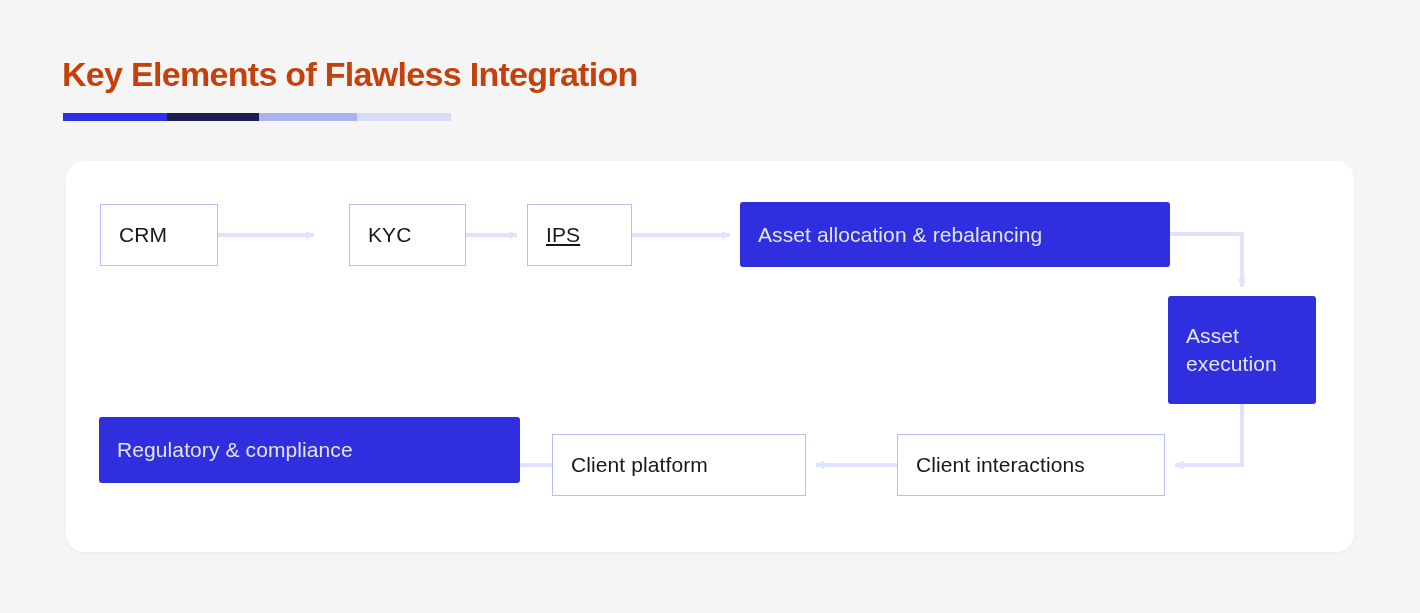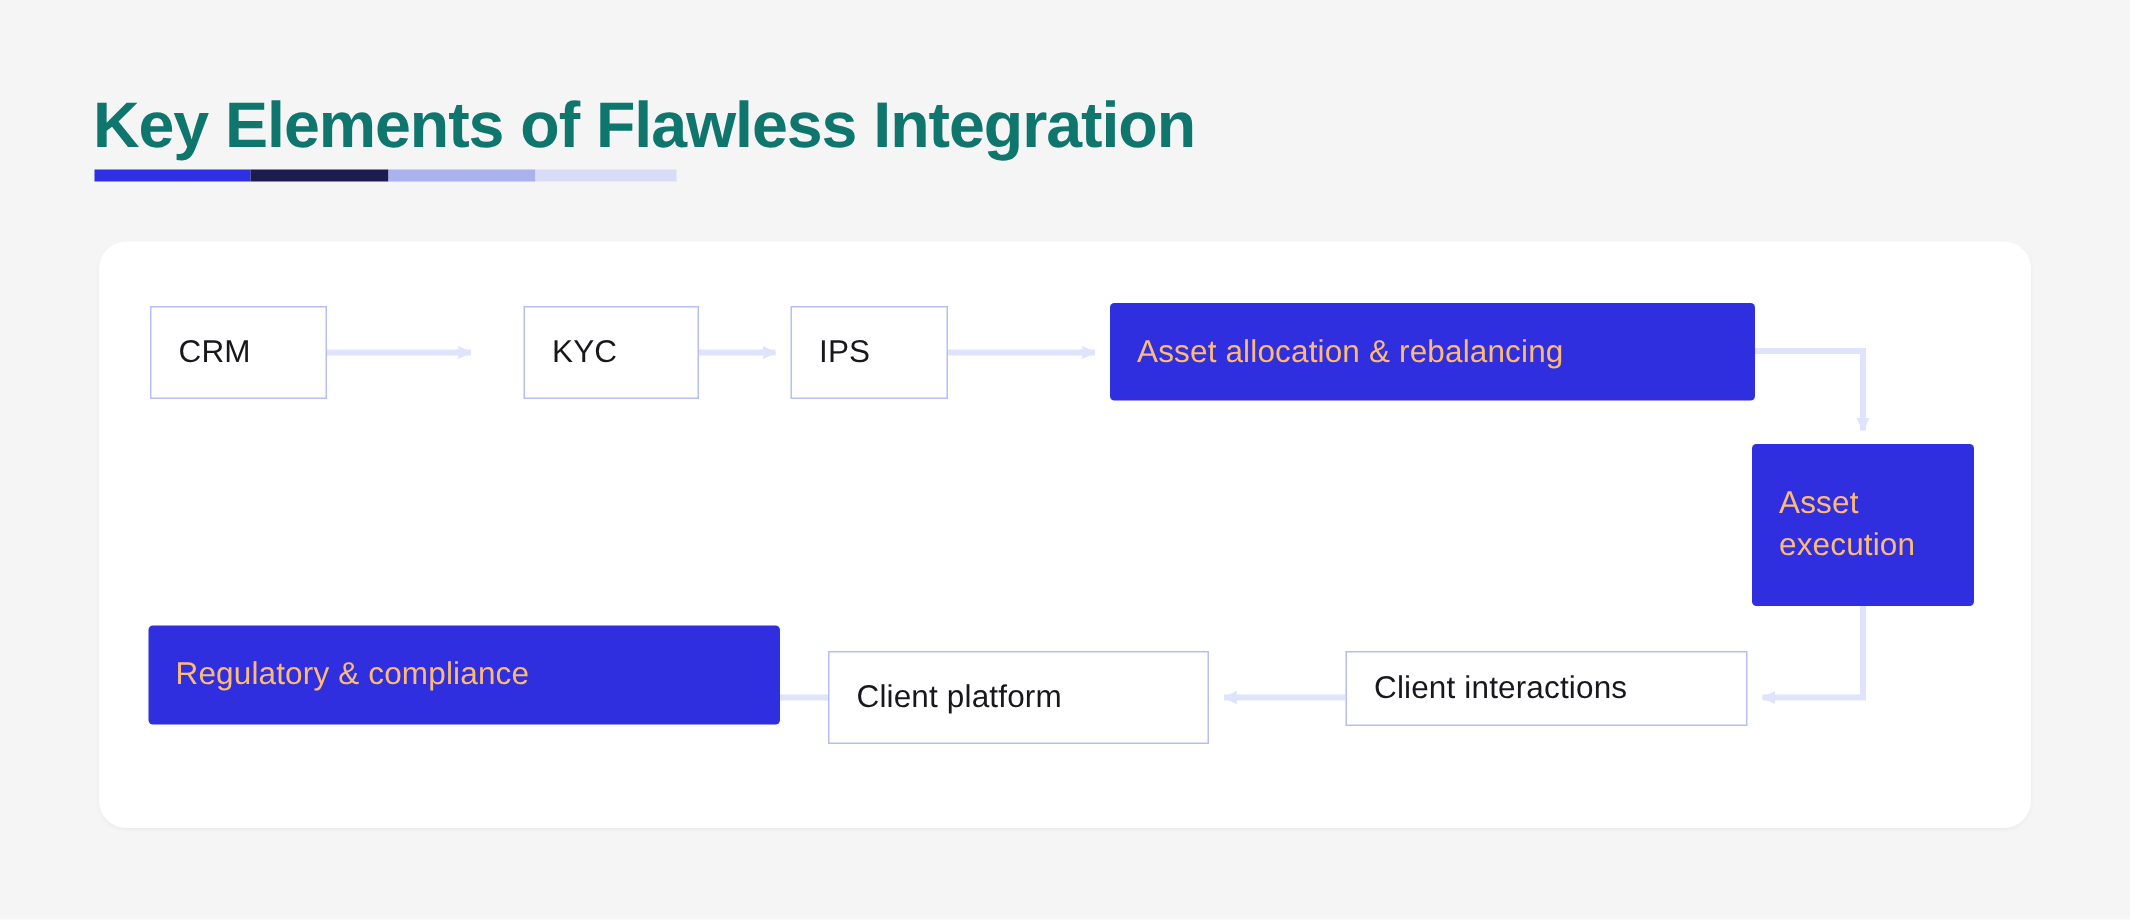--- a/index.html
+++ b/index.html
@@ -17,24 +17,24 @@
     position: relative;
     width: 1420px;
     height: 613px;
   }
 
   
   .page-title {
     position: absolute;
     left: 62px;
     top: 34px;
-    font-size: 43px;
+    font-size: 34px;
     font-weight: bold;
     letter-spacing: -0.7px;
-    color: #0f766e;
+    color: #c2410c;
     white-space: nowrap;
     line-height: 1.0;
   }
   .accent-bar {
     position: absolute;
     left: 63px;
     top: 113px;
     display: flex;
     height: 8px;
     width: 388px;
@@ -68,31 +68,31 @@
     letter-spacing: 0.1px;
     padding: 17px 18px;
   }
   .node.outline {
     background: #ffffff;
     border: 1.6px solid #b6bdf7;
     color: #17171c;
   }
   .node.filled {
     background: #2f2fe0;
-    color: #fdba74;
+    color: #e5e5e5;
     border-radius: 3px;
   }
 
   
   .n-crm        { left: 34px;   top: 43px;  width: 118px; height: 62px; }
   .n-kyc        { left: 258px;  top: 43px;  width: 117px; height: 62px; margin-left: 25px; }
-  .n-ips        { left: 461px;  top: 43px;  width: 105px; height: 62px; }
+  .n-ips        { left: 461px;  top: 43px;  width: 105px; height: 62px; text-decoration: underline; }
   .n-asset      { left: 674px;  top: 41px;  width: 430px; height: 65px; }
   .n-trade      { left: 1102px; top: 135px; width: 148px; height: 108px; }
-  .n-client     { left: 831px;  top: 273px; width: 268px; height: 50px; }
+  .n-client     { left: 831px;  top: 273px; width: 268px; height: 62px; }
   .n-advisor    { left: 486px;  top: 273px; width: 254px; height: 62px; }
   .n-regulatory { left: 33px;   top: 256px; width: 421px; height: 66px; }
 
   
   .wires {
     position: absolute;
     left: 0; top: 0;
     width: 1288px;
     height: 391px;
     pointer-events: none;

